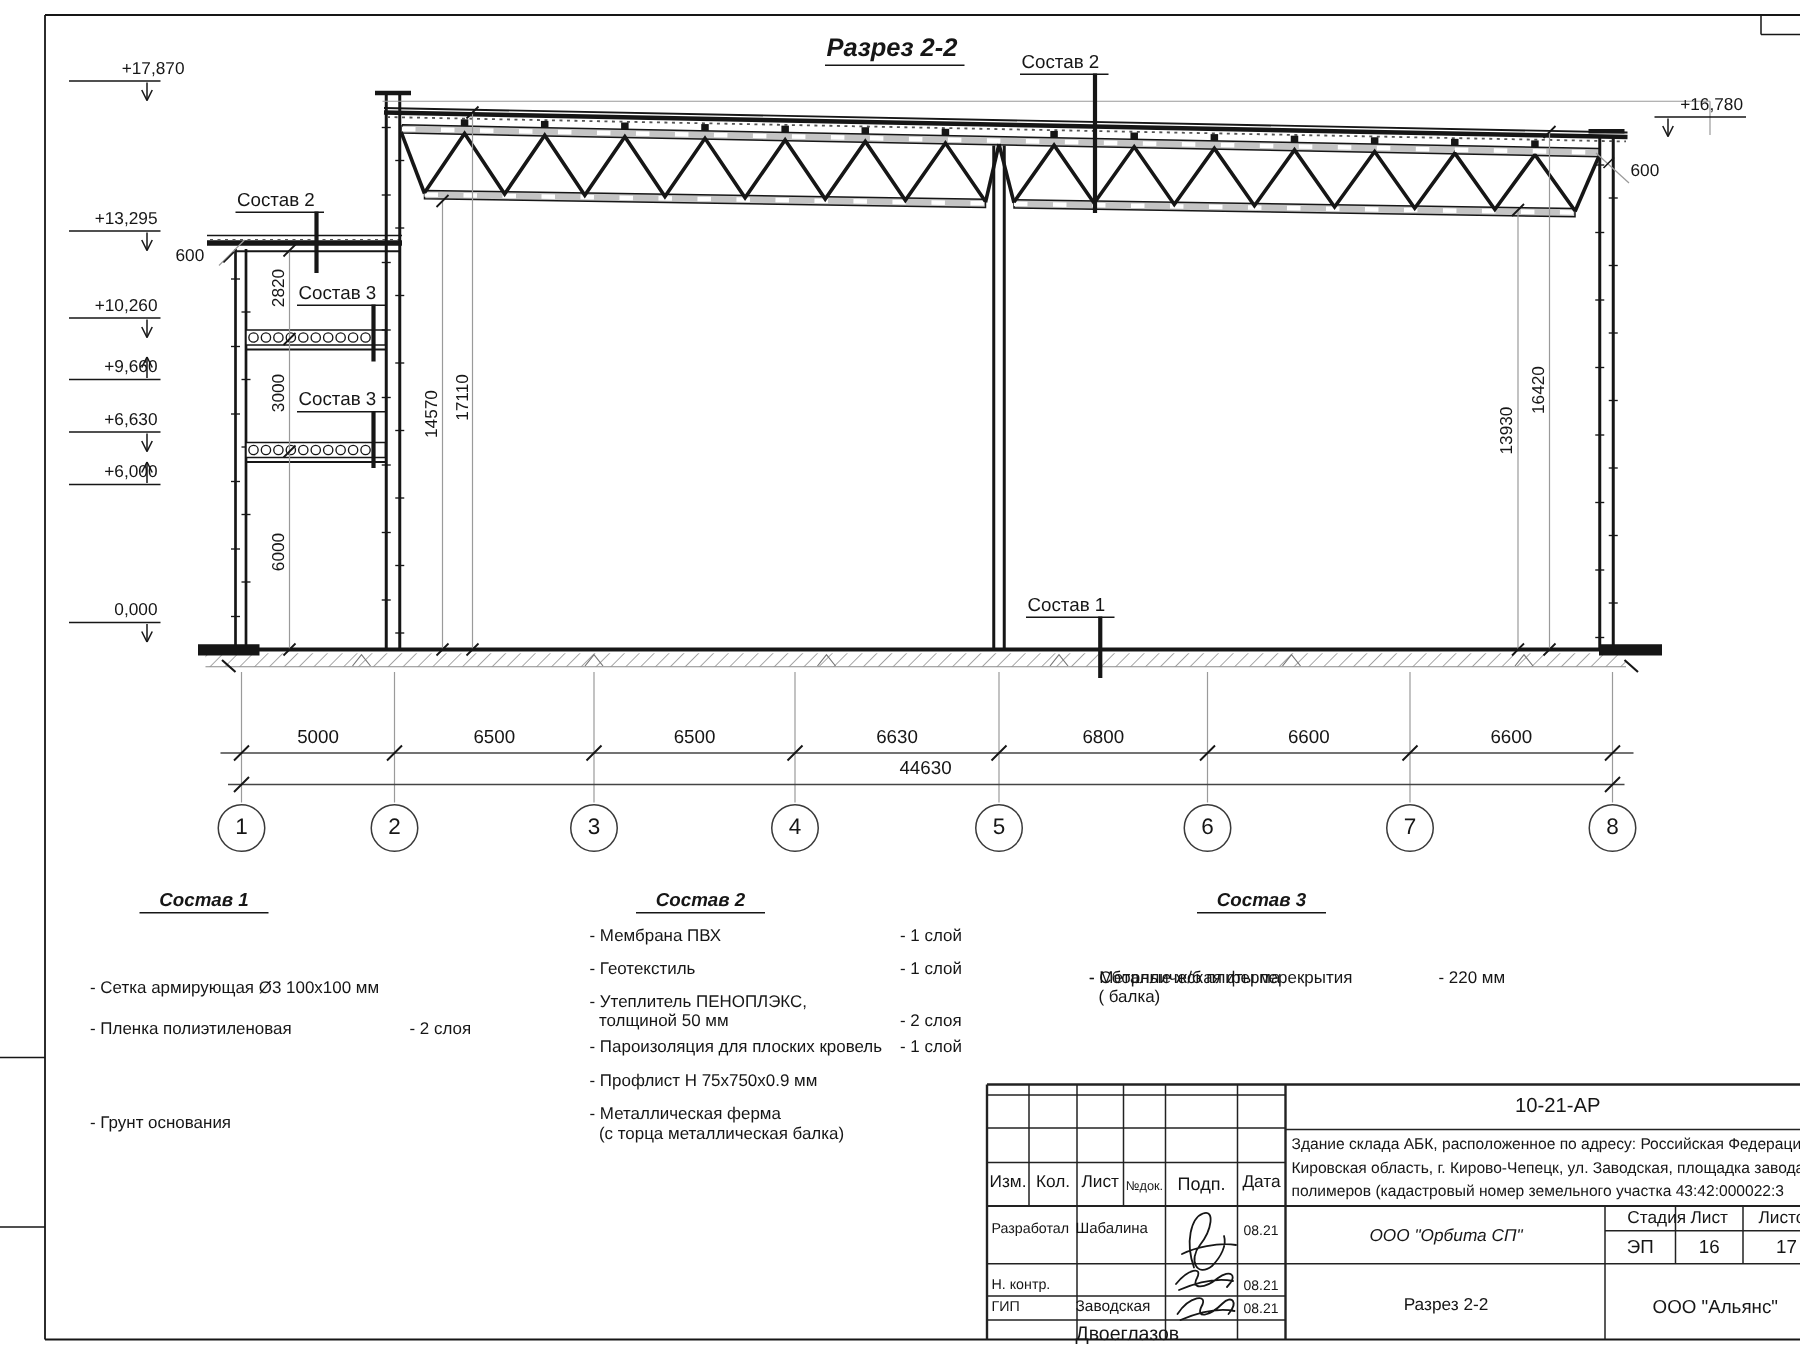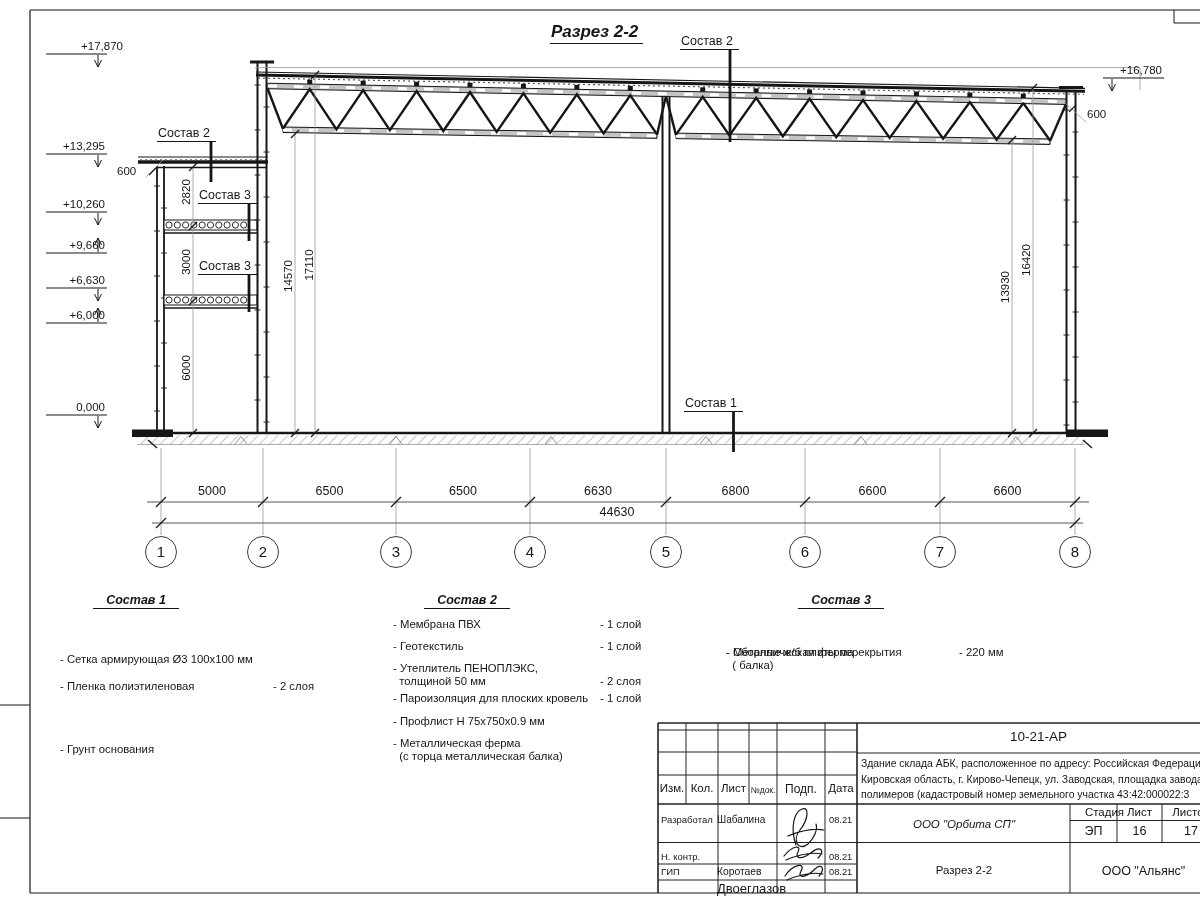--- a/index.html
+++ b/index.html
@@ -388,21 +388,21 @@
       <div class="tb" style="left: 749px; top: 785px; width: 28px; text-align: center; font-size: 8.5px;">№док.</div>
       <div class="tb" style="left: 777px; top: 782px; width: 48px; text-align: center; font-size: 12px;">Подп.</div>
       <div class="tb" style="left: 825px; top: 782px; width: 32px; text-align: center; font-size: 11.5px;">Дата</div>
       <div class="tb" style="left: 661px; top: 814px; font-size: 9.5px;">Разработал</div>
       <div class="tb" style="left: 717px; top: 814px; font-size: 10px;">Шабалина</div>
       <div class="tb" style="left: 829px; top: 815px; font-size: 9.3px;">08.21</div>
       <div class="tb" style="left: 661px; top: 851px; font-size: 9.5px;">Н. контр.</div>
       <div class="tb" style="left: 717px; top: 881px; font-size: 13px;">Двоеглазов</div>
       <div class="tb" style="left: 829px; top: 852px; font-size: 9.3px;">08.21</div>
       <div class="tb" style="left: 661px; top: 866px; font-size: 9.5px;">ГИП</div>
-      <div class="tb" style="left: 717px; top: 866px; font-size: 10.3px;">Коротаев</div>
+      <div class="tb" style="left: 717px; top: 866px; font-size: 10.3px;">Заводская</div>
       <div class="tb" style="left: 829px; top: 867px; font-size: 9.3px;">08.21</div>
     </div>
 
   <div class="tb" style="left:857px;top:729px;width:363px;text-align:center;font-size:13.5px;">10-21-АР</div>
   <div class="tb" style="left:861px;top:756px;width:410px;font-size:10.4px;line-height:15.7px;white-space:pre-line;">Здание склада АБК, расположенное по адресу: Российская Федерация,
 Кировская область, г. Кирово-Чепецк, ул. Заводская, площадка завода
 полимеров (кадастровый номер земельного участка 43:42:000022:3</div>
   <div class="tb" style="left:858px;top:818px;width:212px;text-align:center;font-style:italic;font-size:11.5px;">ООО "Орбита СП"</div>
   <div class="tb" style="left:1071px;top:806px;width:67px;text-align:center;font-size:11.5px;">Стадия</div>
   <div class="tb" style="left:1118px;top:806px;width:43px;text-align:center;font-size:11.5px;">Лист</div>

